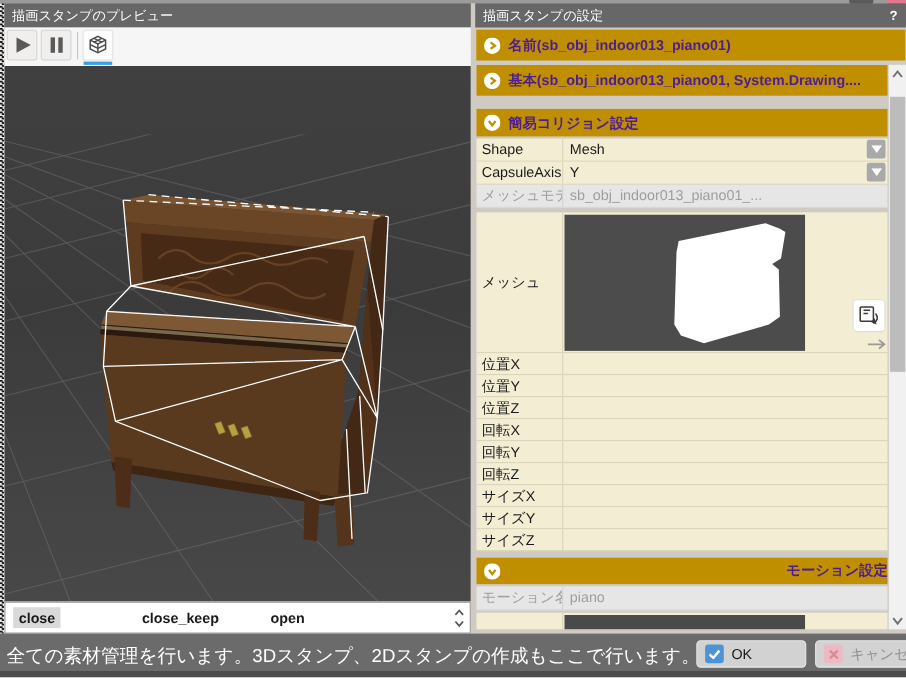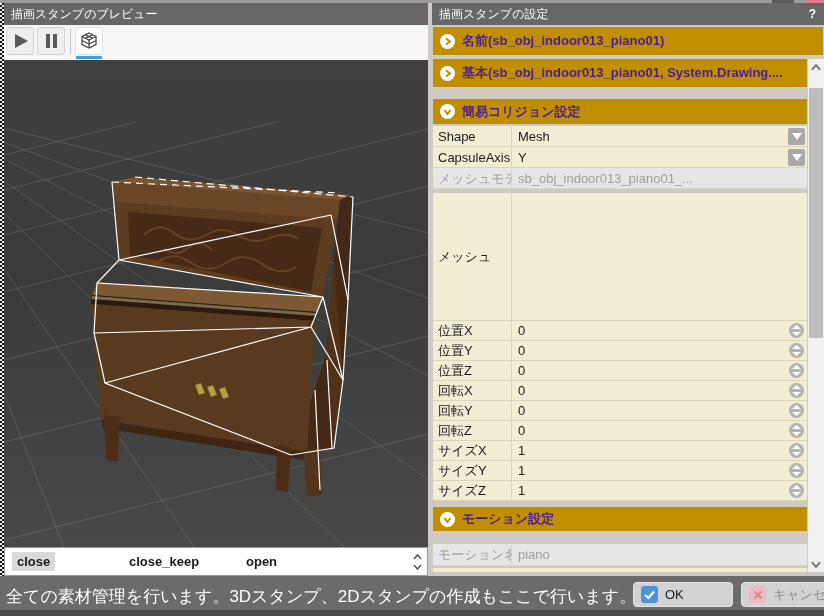--- a/index.html
+++ b/index.html
@@ -35,23 +35,23 @@
   .anim-item{width:110px;padding-left:7px;white-space:nowrap;font-weight:bold;}
   .anim-item .sel{background:#d9d9d9;padding:2px 5px;}
   .anim-spin{position:absolute;right:4px;top:4px;}
   
   .ghdr{display:flex;align-items:center;gap:7px;background:#c08f00;color:#4c1d95;
         padding-left:7px;font-weight:bold;font-size:13px;box-sizing:border-box;white-space:nowrap;overflow:hidden;}
   .ghdr-name{left:433px;top:27px;width:390px;height:28px;}
   .scrollarea{left:433px;top:59px;width:374px;height:513px;overflow:hidden;background:#cfcbc3;}
   .hdr-basic{height:28px;margin-bottom:12px;}
   .hdr-col{height:25px;margin-bottom:2px;}
-  .hdr-motion{height:24px;margin-top:6px;margin-bottom:13px;}
-  .prow{display:flex;height:21px;background:#f2edd3;border-bottom:1px solid #dad5bb;box-sizing:border-box;align-items:center;}
-  .prow.slim{height:20px;}
+  .hdr-motion{height:24px;margin-top:6px;margin-bottom:2px;justify-content:space-between;}
+  .prow{display:flex;height:21px;background:#f2edd3;border-bottom:1px solid #dad5bb;box-sizing:border-box;}
+  .prow.slim{height:20px;flex-direction:column;}
   .plabel{width:79px;border-right:1px solid #dad5bb;padding-left:5px;line-height:19px;
           box-sizing:border-box;white-space:nowrap;overflow:hidden;}
   .pvalue{flex:1;position:relative;padding-left:6px;line-height:19px;white-space:nowrap;overflow:hidden;}
   .dis{background:#e6e6e6;color:#9e9e9e;border-bottom-color:#d6d6d6;}
   .dis .plabel{border-right-color:#d2d2d2;}
   .ddbtn{position:absolute;right:2px;top:1px;width:17px;height:17px;background:#a9a9a9;border-radius:2px;
          display:flex;align-items:center;justify-content:center;}
   .spin{position:absolute;right:3px;top:2px;width:15px;height:15px;border-radius:50%;background:#b4b4b4;
         display:flex;align-items:center;justify-content:center;}
   .row-mesh{height:128px;margin-top:4px;}

